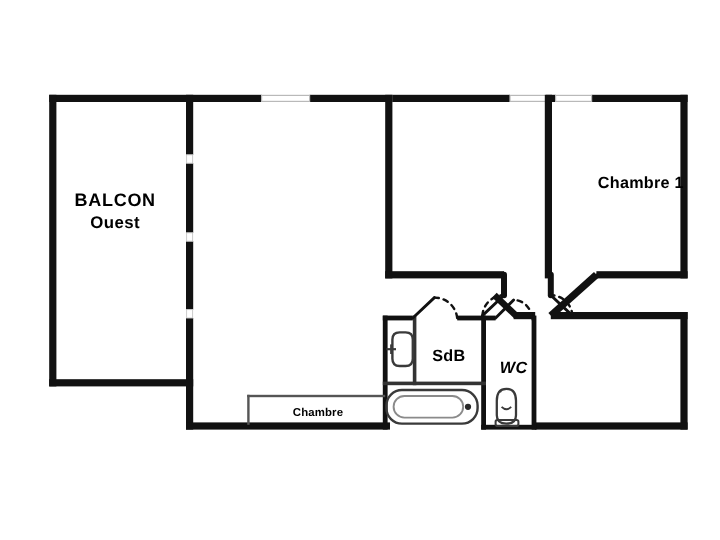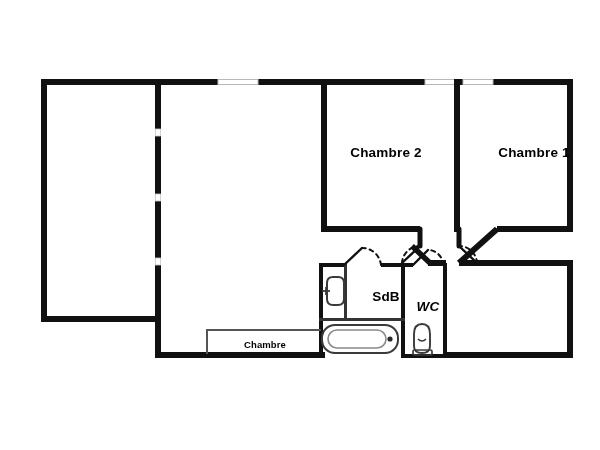--- a/index.html
+++ b/index.html
@@ -63,21 +63,21 @@
     width: 112px;
     font-size: 13.5px;
   }
   #label-chambre1 {
     left: 478px;
     top: 144px;
     width: 112px;
     font-size: 13.5px;
   }
   #label-sdb {
-    left: 362px;
+    left: 350px;
     top: 288px;
     width: 48px;
     font-size: 13.5px;
   }
   #label-wc {
     left: 407px;
     top: 298px;
     width: 42px;
     font-size: 13.5px;
     font-style: italic;
@@ -233,23 +233,23 @@
 
     <g fill="none" stroke="#3a3a3a" stroke-width="1.9" stroke-linejoin="round">
       <path d="M 414 334 q 0 -10 8 -10 q 8 0 8 10 l 0 12 q 0 7 -8 7 q -8 0 -8 -7 z"></path>
       <path d="M 418 339 q 4 4 8 0" stroke-width="1.5"></path>
       <rect x="413" y="350" width="19" height="5" rx="1.5" stroke-width="1.7"></rect>
       <path d="M 417 327 l 0 -2" stroke-width="1.4"></path>
     </g>
 
   </svg>
 
-
-
-  <div class="room-label" id="label-chambre2">Chambre 2</div>
+  <div class="room-label" id="label-balcon"><span>BALCON</span><span class="sub">Ouest</span></div>
+
+
 
   <div class="room-label" id="label-chambre1">Chambre 1</div>
 
   <div class="room-label" id="label-sdb">SdB</div>
 
   <div class="room-label" id="label-wc">WC</div>
 
   <div class="room-label" id="label-cuisine">Chambre</div>
 
 </div>

